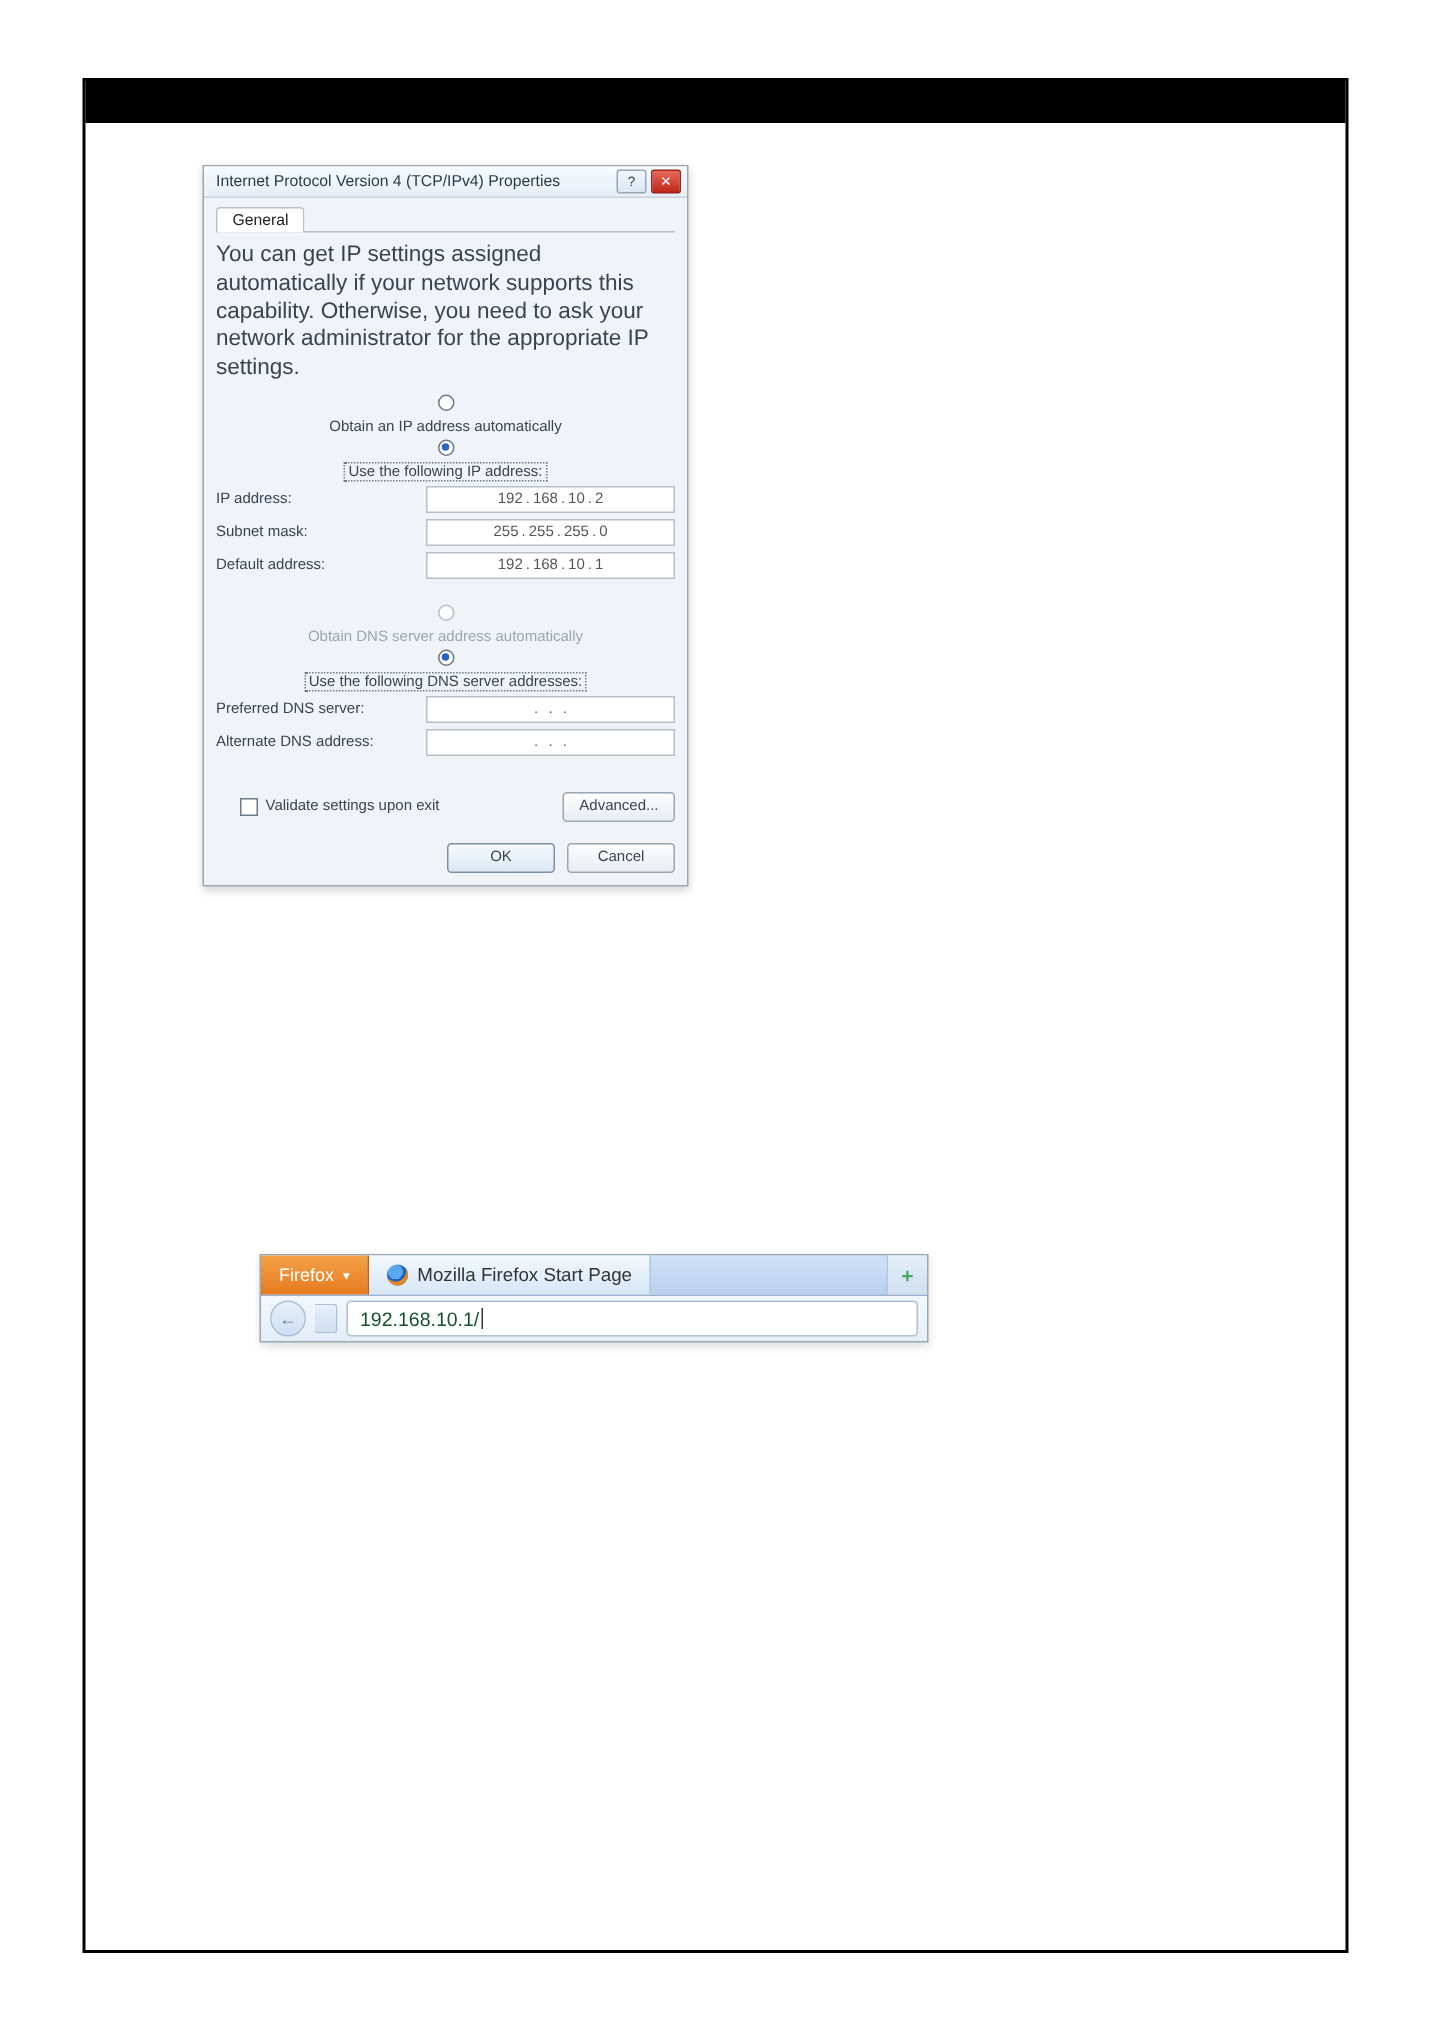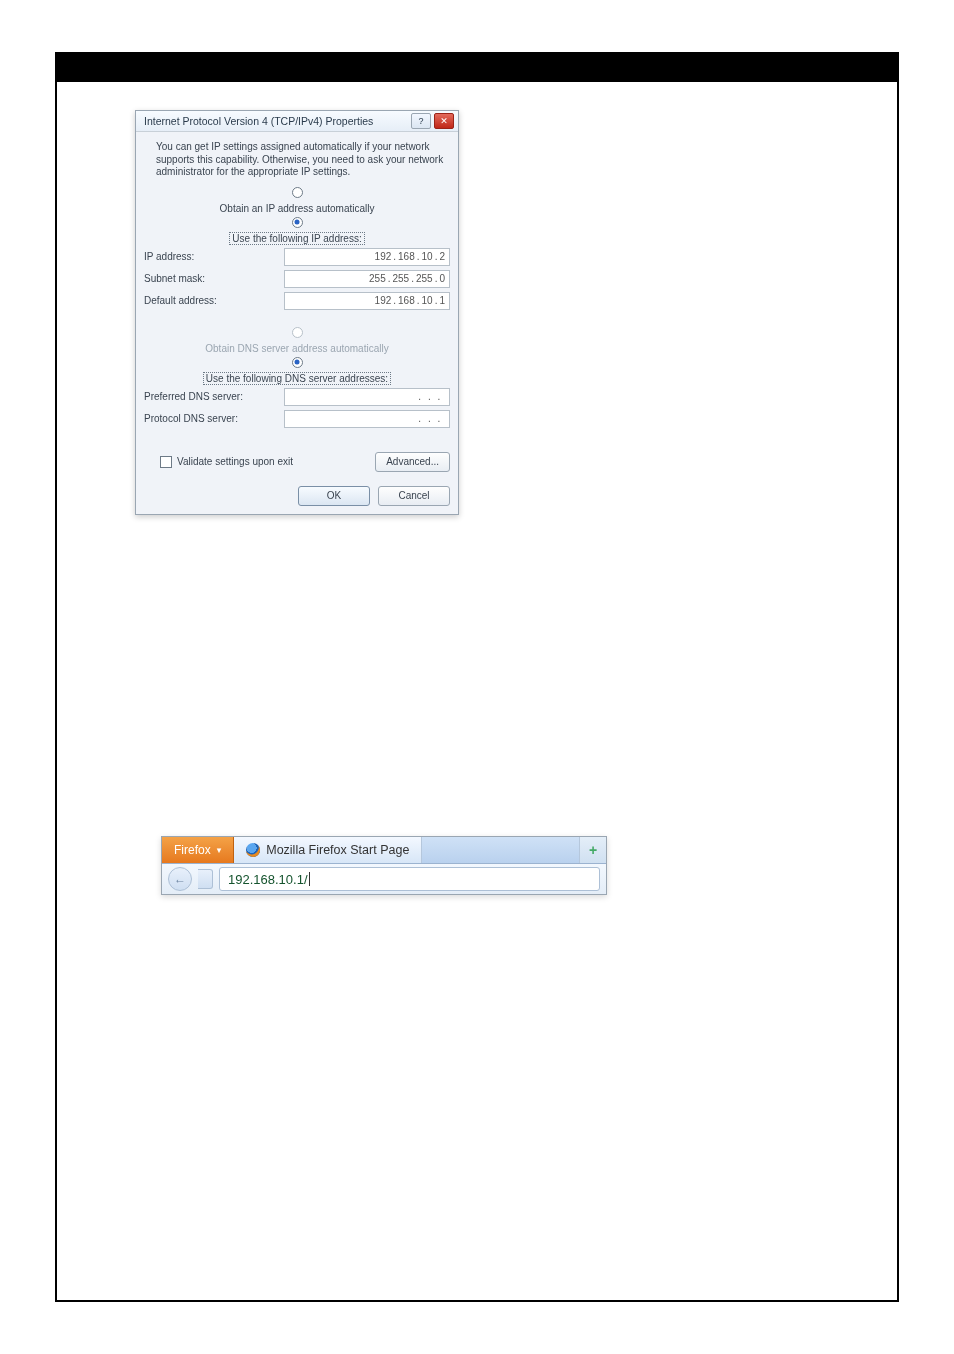--- a/index.html
+++ b/index.html
@@ -91,23 +91,23 @@
     border: 1px solid #b7c0c9;
     border-bottom: none;
     padding: 2px 10px;
     font-size: 10.5px;
     border-radius: 3px 3px 0 0;
     margin-bottom: -1px;
   }
 
   .infotext {
     color: #3a4450;
-    font-size: 10px;
+    font-size: 15px;
     line-height: 1.25;
-    margin: 3px 0 8px 12px;
+    margin: 3px 0 8px 0;
   }
 
   .radio-row {
     display: flex;
     align-items: center;
     gap: 5px;
     margin: 3px 0;
     font-size: 10px;
     color: #3a4450;
     flex-direction: column;
@@ -134,21 +134,21 @@
     color: #3a4450;
   }
   .field-row .flabel { flex: 0 0 140px; }
   .ip-input {
     flex: 1;
     height: 16px;
     background: #fff;
     border: 1px solid #b7c0c9;
     display: flex;
     align-items: center;
-    justify-content: flex-end;
+    justify-content: center;
     padding: 0 4px;
     font-size: 10px;
     color: #555;
     font-family: "Segoe UI", Tahoma, sans-serif;
   }
   .ip-input.blank { color:#d6dde4; }
   .ip-input span { min-width: 0; }
   .dot { color:#555; padding: 0 2px; }
 
   .group-gap { height: 10px; }
@@ -190,21 +190,21 @@
   .dlg-actions {
     display:flex;
     gap: 8px;
     justify-content: flex-end;
     margin-top: 14px;
   }
 
   
   .ff {
     position: absolute;
-    left: 104px;
+    left: 116px;
     top: 782px;
     width: 444px;
     border: 1px solid #9aa6b2;
     box-shadow: 0 2px 6px rgba(0,0,0,0.15);
     background: #e5eef7;
     font-size: 13px;
   }
   .ff-tabs {
     display: flex;
     align-items: stretch;
@@ -286,20 +286,23 @@
           <div class="tbtn">
               <span>?</span>
             </div>
           <div class="tbtn close">
               <span>✕</span>
             </div>
         </div>
       </div>
 
       <div class="tcpip-body">
+        <div class="tab-strip">
+          <div class="tab">General</div>
+        </div>
 
         <div class="infotext">You can get IP settings assigned automatically if your network supports this capability. Otherwise, you need to ask your network administrator for the appropriate IP settings.</div>
 
         <div class="radio-row">
           <span class="radio"></span>
           <span class="radio-label">Obtain an IP address automatically</span>
         </div>
         <div class="radio-row selected">
           <span class="radio checked"></span>
           <span class="radio-label">Use the following IP address:</span>
@@ -359,21 +362,21 @@
             <span>&nbsp;</span>
               <span class="dot">.</span>
               <span>&nbsp;</span>
               <span class="dot">.</span>
               <span>&nbsp;</span>
               <span class="dot">.</span>
               <span>&nbsp;</span>
           </div>
         </div>
         <div class="field-row">
-          <span class="flabel">Protocol DNS server:</span>
+          <span class="flabel">Alternate DNS address:</span>
           <div class="ip-input blank">
             <span>&nbsp;</span>
               <span class="dot">.</span>
               <span>&nbsp;</span>
               <span class="dot">.</span>
               <span>&nbsp;</span>
               <span class="dot">.</span>
               <span>&nbsp;</span>
           </div>
         </div>

